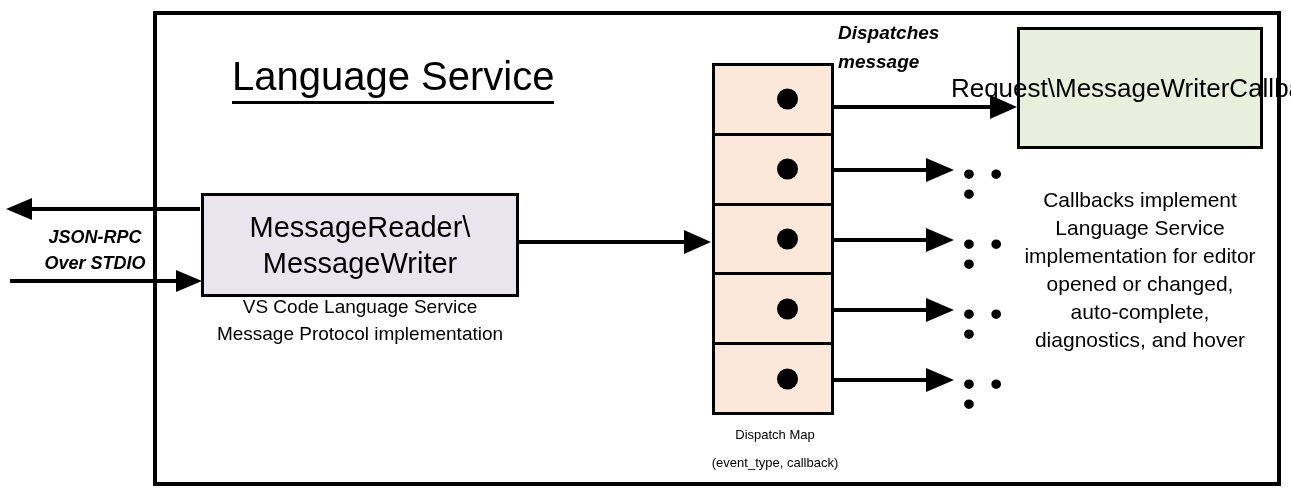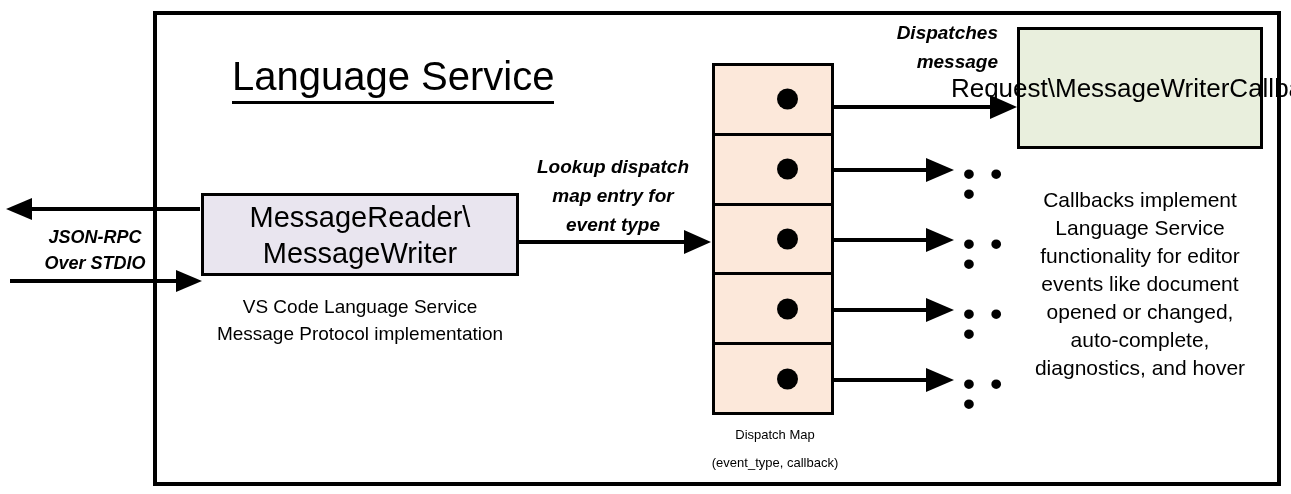--- a/index.html
+++ b/index.html
@@ -40,21 +40,21 @@
     white-space: nowrap;
     border-bottom: 3px solid #000;
     padding-bottom: 1px;
   }
 
   
   #messagereader-box {
     left: 201px;
     top: 193px;
     width: 318px;
-    height: 83px;
+    height: 104px;
     background: #e9e5ef;
     border: 3px solid #000000;
     box-sizing: border-box;
     display: flex;
     flex-direction: column;
     align-items: center;
     justify-content: center;
     font-size: 29px;
     line-height: 36px;
   }
@@ -89,21 +89,21 @@
     line-height: 29px;
     font-style: italic;
     font-weight: bold;
   }
 
   
   #dispatches-label {
     left: 838px;
     top: 18px;
     width: 160px;
-    text-align: right;
+    text-align: left;
     font-size: 19px;
     line-height: 29px;
     font-style: italic;
     font-weight: bold;
   }
 
   
   #dispatch-map {
     left: 712px;
     top: 63px;
@@ -227,25 +227,20 @@
 
   <div class="abs" id="messagereader-box">
     <div>MessageReader\</div>
     <div>MessageWriter</div>
   </div>
   <div class="abs" id="messagereader-caption">
     <div>VS Code Language Service</div>
     <div>Message Protocol implementation</div>
   </div>
 
-  <div class="abs" id="lookup-label">
-    <div>Lookup dispatch</div>
-    <div>map entry for</div>
-    <div>event type</div>
-  </div>
 
   <div class="abs" id="dispatches-label">
     <div>Dispatches</div>
     <div>message</div>
   </div>
 
   <div class="abs" id="dispatch-map">
     <div class="dispatch-row">
       <span class="dispatch-dot"></span>
     </div>
@@ -273,20 +268,19 @@
   <div class="abs ellipsis" style="left:963px; top:373px;">• • •</div>
 
   <div class="abs" id="callback-box">
     <div>Request\</div>
     <div>MessageWriter</div>
     <div>Callback</div>
   </div>
   <div class="abs" id="callback-caption">
     <div>Callbacks implement</div>
     <div>Language Service</div>
-    <div>functionality for editor</div>
-    <div>events like document</div>
+    <div>implementation for editor</div>
     <div>opened or changed,</div>
     <div>auto-complete,</div>
     <div>diagnostics, and hover</div>
   </div>
 
 </div>
 
 </body></html>

